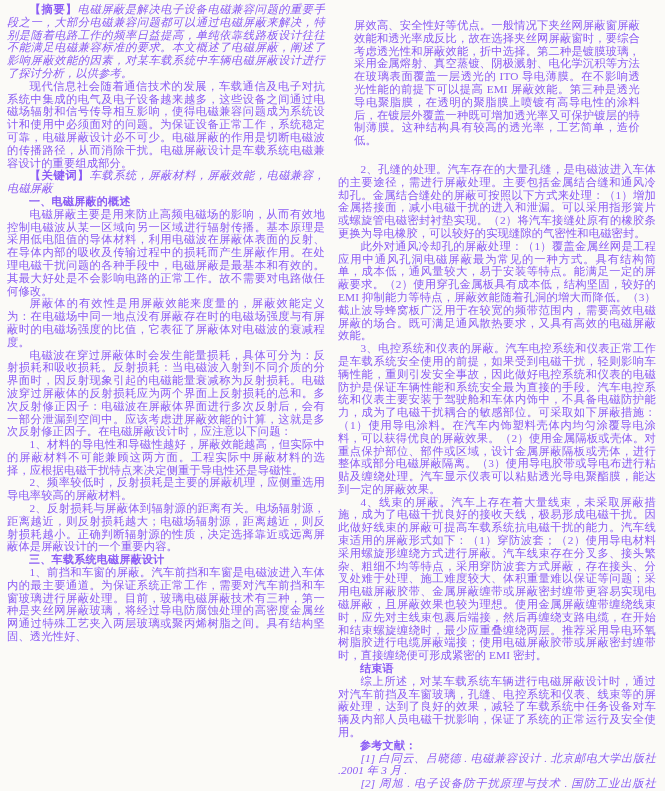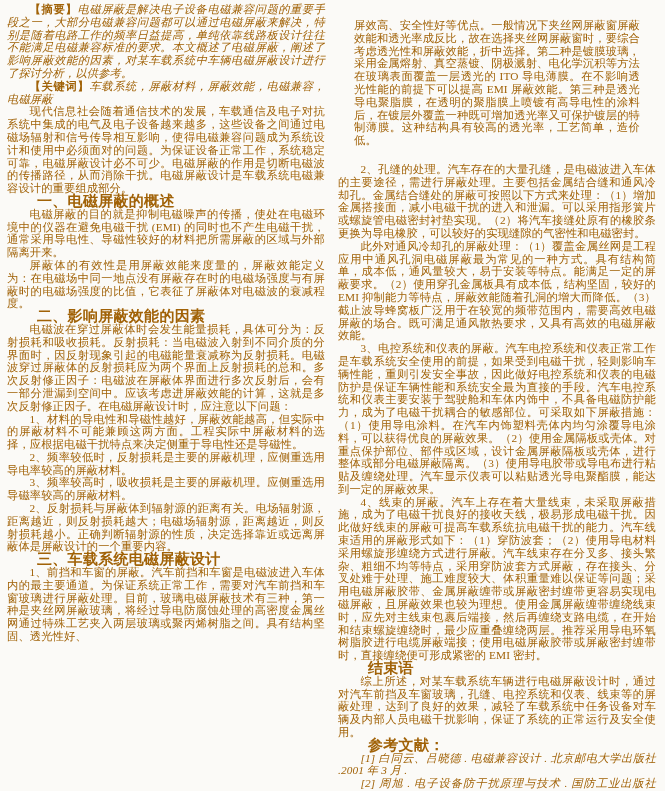--- a/index.html
+++ b/index.html
@@ -11,21 +11,21 @@
     position: relative;
     width: 665px;
     height: 791px;
     margin: 0;
     background: #fbfaf7;
     box-sizing: border-box;
     padding: 3px 7px 4px 7px;
     display: flex;
     gap: 13px;
     overflow: hidden;
-    color: #a16207;
+    color: #8b5cf6;
     font-family: "Liberation Serif", "DejaVu Serif", serif;
   }
   .col {
     width: 318px;
     flex: 0 0 318px;
     font-size: 11.3px;
     line-height: 12.8px;
     text-align: justify;
     letter-spacing: 0.1px;
   }
@@ -35,21 +35,21 @@
   }
   p.continuation {
     margin: 16px;
     text-indent: 0;
   }
   p.sec-heading {
     margin: 0;
     text-indent: 2em;
     font-weight: bold;
     font-family: "Liberation Sans", "DejaVu Sans", sans-serif;
-    font-size: 15px;
+    font-size: 11px;
     line-height: 12.8px;
     letter-spacing: 0.3px;
   }
   .meta-label {
     font-weight: bold;
     font-style: normal;
     font-family: "Liberation Sans", "DejaVu Sans", sans-serif;
     letter-spacing: 0.3px;
   }
   .kai {
@@ -66,35 +66,33 @@
 </style>
 </head>
 <body>
 
 <div class="page">
 
   <div class="col">
 
     <p class="para kai"><span class="meta-label">【摘要】</span><span>电磁屏蔽是解决电子设备电磁兼容问题的重要手段之一，大部分电磁兼容问题都可以通过电磁屏蔽来解决，特别是随着电路工作的频率日益提高，单纯依靠线路板设计往往不能满足电磁兼容标准的要求。本文概述了电磁屏蔽，阐述了影响屏蔽效能的因素，对某车载系统中车辆电磁屏蔽设计进行了探讨分析，以供参考。</span></p>
 
+    <p class="para">现代信息社会随着通信技术的发展，车载通信及电子对抗系统中集成的电气及电子设备越来越多，这些设备之间通过电磁场辐射和信号传导相互影响，使得电磁兼容问题成为系统设计和使用中必须面对的问题。为保证设备正常工作，系统稳定可靠，电磁屏蔽设计必不可少。电磁屏蔽的作用是切断电磁波的传播路径，从而消除干扰。电磁屏蔽设计是车载系统电磁兼容设计的重要组成部分。</p>
+
     <p class="para kai"><span class="meta-label">【关键词】</span><span>车载系统，屏蔽材料，屏蔽效能，电磁兼容，电磁屏蔽</span></p>
-
-    <p class="para">现代信息社会随着通信技术的发展，车载通信及电子对抗系统中集成的电气及电子设备越来越多，这些设备之间通过电磁场辐射和信号传导相互影响，使得电磁兼容问题成为系统设计和使用中必须面对的问题。为保证设备正常工作，系统稳定可靠，电磁屏蔽设计必不可少。电磁屏蔽的作用是切断电磁波的传播路径，从而消除干扰。电磁屏蔽设计是车载系统电磁兼容设计的重要组成部分。</p>
 
     <p class="sec-heading">一、电磁屏蔽的概述</p>
 
-    <p class="para">电磁屏蔽的目的就是抑制电磁噪声的传播，使处在电磁环境中的仪器在避免电磁干扰 (EMI) 的同时也不产生电磁干扰，通常采用导电性、导磁性较好的材料把所需屏蔽的区域与外部隔离开来。</p>
+    <p class="para">电磁屏蔽主要是用来防止高频电磁场的影响，从而有效地控制电磁波从某一区域向另一区域进行辐射传播。基本原理是采用低电阻值的导体材料，利用电磁波在屏蔽体表面的反射、在导体内部的吸收及传输过程中的损耗而产生屏蔽作用。在处理电磁干扰问题的各种手段中，电磁屏蔽是最基本和有效的。其最大好处是不会影响电路的正常工作。故不需要对电路做任何修改。</p>
     <p class="para">屏蔽体的有效性是用屏蔽效能来度量的，屏蔽效能定义为：在电磁场中同一地点没有屏蔽存在时的电磁场强度与有屏蔽时的电磁场强度的比值，它表征了屏蔽体对电磁波的衰减程度。</p>
 
-    <p class="sec-heading">二、影响屏蔽效能的因素</p>
 
     <p class="para">电磁波在穿过屏蔽体时会发生能量损耗，具体可分为：反射损耗和吸收损耗。反射损耗：当电磁波入射到不同介质的分界面时，因反射现象引起的电磁能量衰减称为反射损耗。电磁波穿过屏蔽体的反射损耗应为两个界面上反射损耗的总和。多次反射修正因子：电磁波在屏蔽体界面进行多次反射后，会有一部分泄漏到空间中。应该考虑进屏蔽效能的计算，这就是多次反射修正因子。在电磁屏蔽设计时，应注意以下问题：</p>
     <p class="para">1、材料的导电性和导磁性越好，屏蔽效能越高，但实际中的屏蔽材料不可能兼顾这两方面。工程实际中屏蔽材料的选择，应根据电磁干扰特点来决定侧重于导电性还是导磁性。</p>
     <p class="para">2、频率较低时，反射损耗是主要的屏蔽机理，应侧重选用导电率较高的屏蔽材料。</p>
-    <p class="para">3、频率较高时，吸收损耗是主要的屏蔽机理。应侧重选用导磁率较高的屏蔽材料。</p>
     <p class="para">2、反射损耗与屏蔽体到辐射源的距离有关。电场辐射源，距离越近，则反射损耗越大；电磁场辐射源，距离越近，则反射损耗越小。正确判断辐射源的性质，决定选择靠近或远离屏蔽体是屏蔽设计的一个重要内容。</p>
 
     <p class="sec-heading">三、车载系统电磁屏蔽设计</p>
 
     <p class="para">1、前挡和车窗的屏蔽。汽车前挡和车窗是电磁波进入车体内的最主要通道。为保证系统正常工作，需要对汽车前挡和车窗玻璃进行屏蔽处理。目前，玻璃电磁屏蔽技术有三种，第一种是夹丝网屏蔽玻璃，将经过导电防腐蚀处理的高密度金属丝网通过特殊工艺夹入两层玻璃或聚丙烯树脂之间。具有结构坚固、透光性好、</p>
 
   </div>
 
   <div class="col">
 

